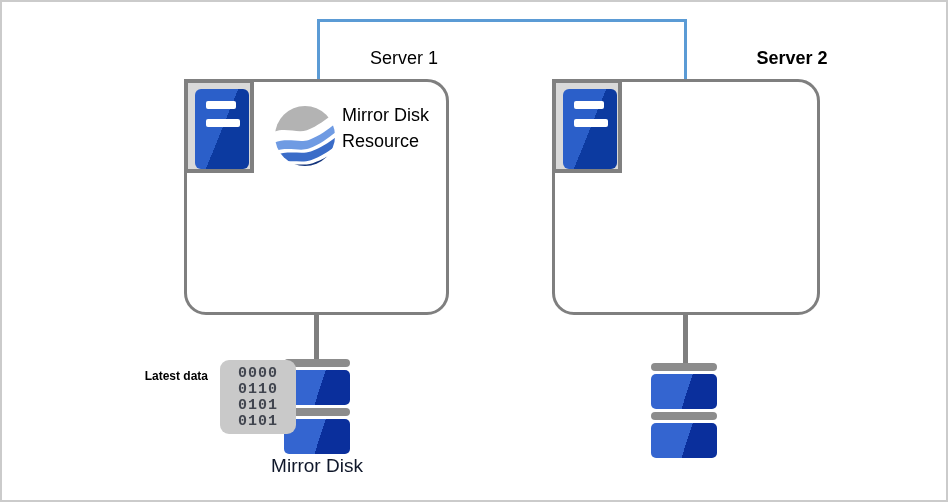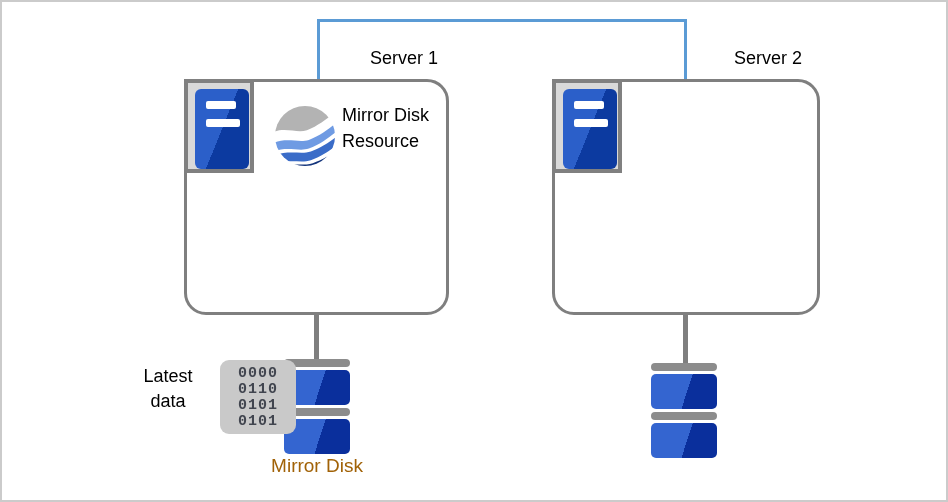--- a/index.html
+++ b/index.html
@@ -29,21 +29,21 @@
   
   .srv-label {
     width: 140px;
     text-align: center;
     font-size: 18px;
     color: #000000;
     top: 46px;
     padding-left: 16px;
   }
   .srv-label.s1 { left: 316px; }
-  .srv-label.s2 { left: 680px; }
+  .srv-label.s2 { left: 704px; font-weight: bold; }
 
   
   .srv-box {
     top: 77px;
     height: 236px;
     box-sizing: border-box;
     border: 3px solid #7f7f7f;
     border-radius: 22px;
     background: #ffffff;
   }
@@ -124,32 +124,33 @@
     font-weight: 700;
     font-size: 15px;
     line-height: 16px;
     letter-spacing: 1px;
     color: #41454f;
   }
 
   .latest-label {
     left: 126px; top: 362px;
     width: 80px;
-    text-align: center;
-    font-size: 18px;
+    text-align: right;
+    font-size: 12px;
     line-height: 25px;
     color: #000000;
+    font-weight: bold;
   }
 
   .mirrordisk-label {
     left: 245px; top: 453px;
     width: 140px;
     text-align: center;
     font-size: 19px;
-    color: #a16207;
+    color: #0f172a;
   }
 </style>
 </head>
 <body>
 
 <div class="frame">
 
   <div class="abs net-link"></div>
 
   <div class="abs srv-label s1">Server 1</div>

